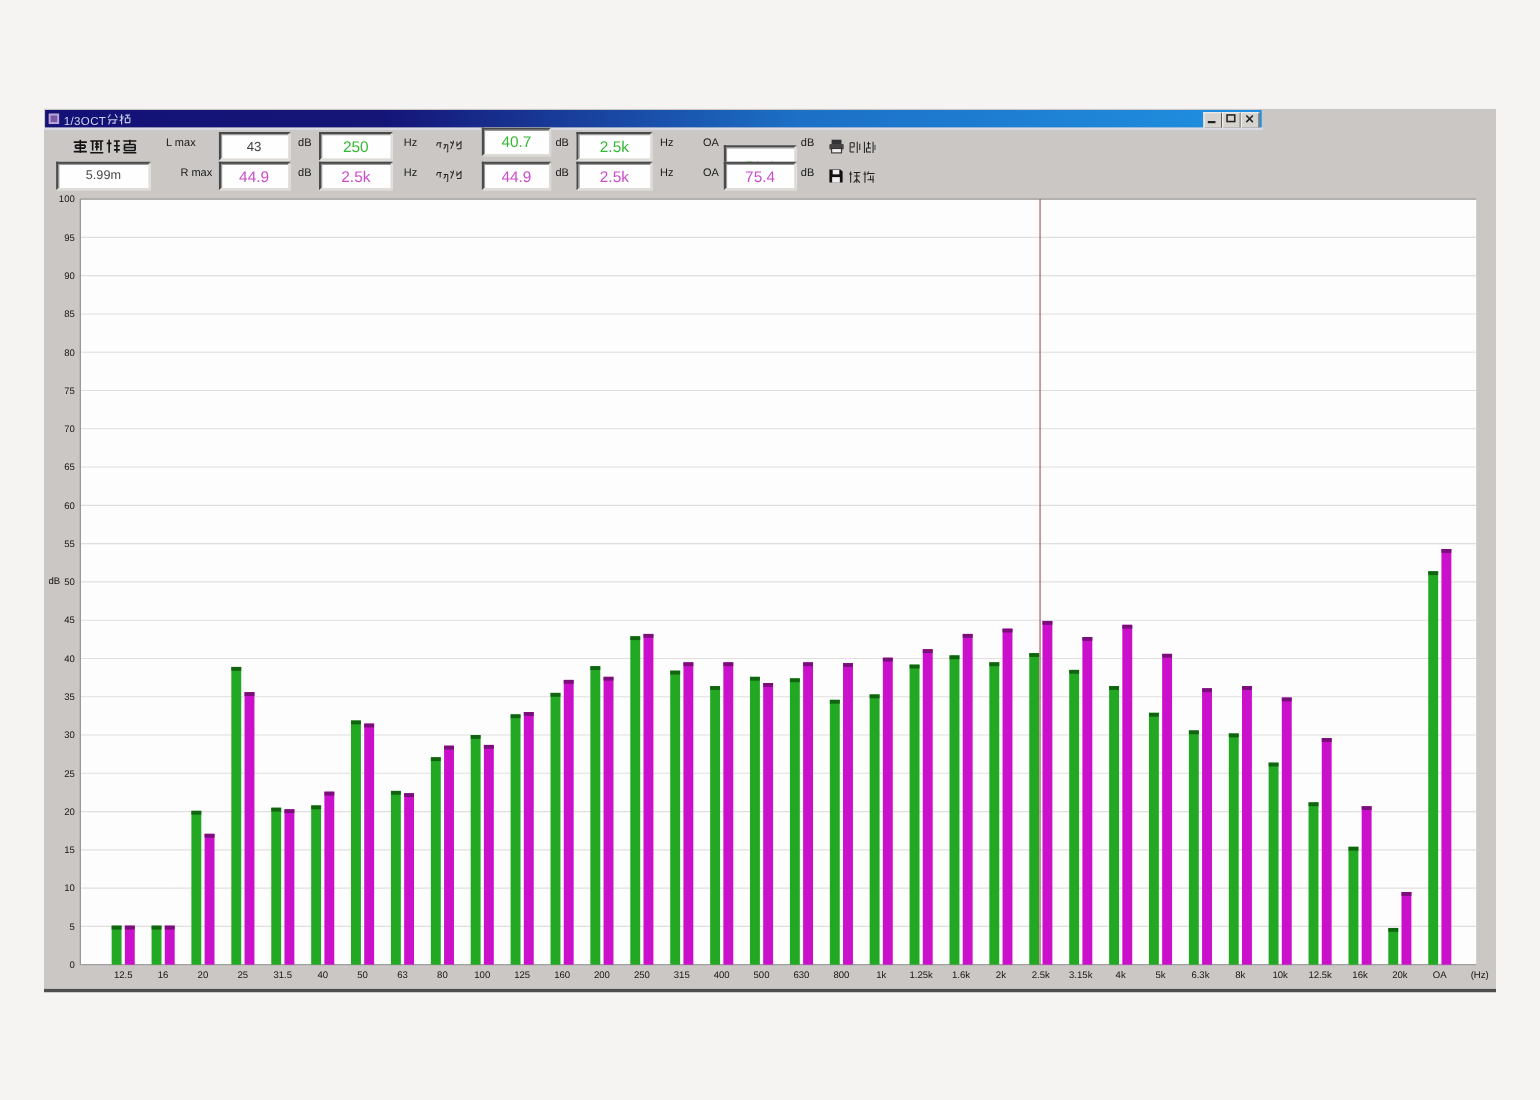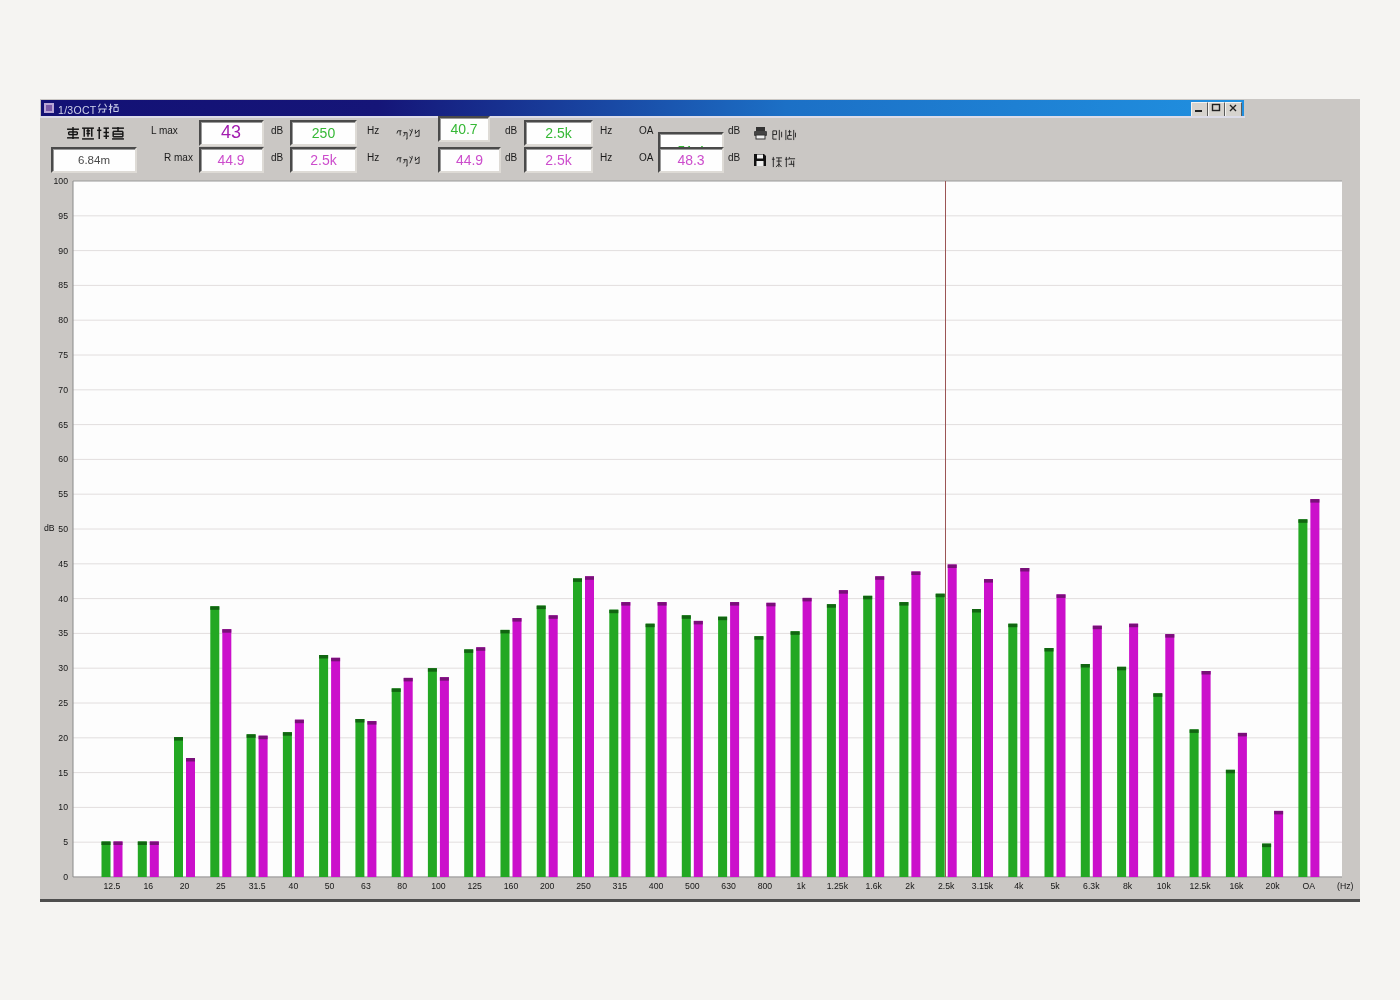--- a/index.html
+++ b/index.html
@@ -1,18 +1,18 @@
 <!DOCTYPE html>
 <html><head><meta charset="utf-8">
 <style>
   html,body{margin:0;padding:0;width:1400px;height:1000px;background:#f5f4f2;
     font-family:"Liberation Sans",sans-serif;overflow:hidden}
   #win{position:absolute;left:40px;top:99px;width:1320px;height:800px;background:#cac7c4;
     border-bottom:3px solid #4e4e4e}
-  #tbar{position:absolute;left:1px;top:1px;width:1203px;height:15.5px;
+  #tbar{position:absolute;left:1px;top:1px;width:1106px;height:15.5px;
     background:linear-gradient(to right,#131175 0%,#151578 28%,#1c70c6 62%,#2090e0 100%)}
   #tbar:after{content:"";position:absolute;left:-1px;right:-1px;top:15.5px;height:2.5px;background:#dcdce8}
   #tbar .ttl{position:absolute;left:17px;top:2.5px;color:#cfd2ea;font-size:10.5px;letter-spacing:0.3px}
   .wbtn{position:absolute;top:2px;width:15px;height:13px;background:#d6d3ce;
     border-top:1px solid #f4f3f0;border-left:1px solid #f4f3f0;
     border-right:1px solid #5a5a5a;border-bottom:1px solid #5a5a5a;font-size:9px;
     text-align:center;line-height:11px;color:#111}
   .fld{position:absolute;box-sizing:border-box;background:#fefefe;
     border:2px solid;border-color:#4a4a4a #dedbd6 #dedbd6 #4a4a4a;
     box-shadow:inset 1px 1px 0 #9a9a9a;
@@ -85,28 +85,28 @@
           <path d="M6.5 1 V5" stroke="#141414" stroke-width="1.35" fill="none"></path>
           <path d="M2 5 H11" stroke="#141414" stroke-width="1.35" fill="none"></path>
           <path d="M2 7.5 H11" stroke="#141414" stroke-width="1.35" fill="none"></path>
           <path d="M2 10 H11" stroke="#141414" stroke-width="1.35" fill="none"></path>
           <path d="M2 5 V10" stroke="#141414" stroke-width="1.35" fill="none"></path>
           <path d="M11 5 V10" stroke="#141414" stroke-width="1.35" fill="none"></path>
           <path d="M1 12 H12" stroke="#141414" stroke-width="1.35" fill="none"></path>
         </svg>
       </span></div>
   <div class="fld" style="left:11px;top:48px;width:86px;height:25.5px">
-      <span style="color:#4a4a4a;font-size:11.5px">6.84m</span>
+      <span style="color:#4a4a4a;font-size:11.5px">5.99m</span>
     </div>
 
   <span class="lbl" style="left:111px;top:26px">L max</span>
   <span class="lbl" style="left:124px;top:53px">R max</span>
 
   <div class="fld" style="left:158.5px;top:21px;width:65px;height:25.5px">
-      <span style="color:#a21caf;font-size:18px">43</span>
+      <span style="color:#404040;font-size:12px">43</span>
     </div>
   <div class="fld" style="left:158.5px;top:48px;width:65px;height:25.5px">
       <span style="color:#cc4ccc;font-size:14px">44.9</span>
     </div>
   <span class="lbl" style="left:231px;top:26px">dB</span>
   <span class="lbl" style="left:231px;top:53px">dB</span>
   <div class="fld" style="left:250px;top:21px;width:67px;height:25.5px">
       <span style="color:#35b835;font-size:14px">250</span>
     </div>
   <div class="fld" style="left:250px;top:48px;width:67px;height:25.5px">
@@ -137,21 +137,21 @@
           <path d="M12 5 V12" stroke="#222" stroke-width="1.0" fill="none"></path>
           <path d="M11 12 H12" stroke="#222" stroke-width="1.0" fill="none"></path>
         </svg>
         <svg width="12" height="12" viewBox="0 0 13 13" style="display:inline-block;vertical-align:top">
           <path d="M1.5 2 L4 4 M4.5 1 V3 L2 9" stroke="#222" stroke-width="1.0" fill="none"></path>
           <path d="M8 2 V6 L12 2 V9" stroke="#222" stroke-width="1.0" fill="none"></path>
           <path d="M12 9 H8" stroke="#222" stroke-width="1.0" fill="none"></path>
         </svg>
       </span></div>
 
-  <div class="fld" style="left:398px;top:17px;width:52px;height:25.5px">
+  <div class="fld" style="left:398px;top:17px;width:63px;height:25.5px">
       <span style="color:#35b835;font-size:14px">40.7</span>
     </div>
   <div class="fld" style="left:398px;top:48px;width:63px;height:25.5px">
       <span style="color:#cc4ccc;font-size:14px">44.9</span>
     </div>
   <span class="lbl" style="left:465px;top:26px">dB</span>
   <span class="lbl" style="left:465px;top:53px">dB</span>
   <div class="fld" style="left:484px;top:21px;width:69px;height:25.5px">
       <span style="color:#35b835;font-size:14px">2.5k</span>
     </div>
@@ -160,21 +160,21 @@
     </div>
   <span class="lbl" style="left:560px;top:26px">Hz</span>
   <span class="lbl" style="left:560px;top:53px">Hz</span>
 
   <span class="lbl" style="left:599px;top:26px">OA</span>
   <span class="lbl" style="left:599px;top:53px">OA</span>
   <div class="fld" style="left:618px;top:33px;width:66px;height:37px">
       <span style="color:#35b835;font-size:14px">51.4</span>
     </div>
   <div class="fld" style="left:618px;top:48px;width:66px;height:25.5px">
-      <span style="color:#cc4ccc;font-size:14px">48.3</span>
+      <span style="color:#cc4ccc;font-size:14px">75.4</span>
     </div>
   <span class="lbl" style="left:688px;top:26px">dB</span>
   <span class="lbl" style="left:688px;top:53px">dB</span>
 
   <svg width="15" height="14" style="position:absolute;left:713px;top:27px">
     <rect x="3" y="1" width="9" height="4" fill="#333"></rect>
     <rect x="1" y="5" width="13" height="5" rx="1" fill="#444"></rect>
     <rect x="3" y="9" width="9" height="4" fill="#eee" stroke="#333" stroke-width="1"></rect>
   </svg>
   <div style="position:absolute;left:731px;top:28px"><span style="display:inline-flex;gap:1px">

